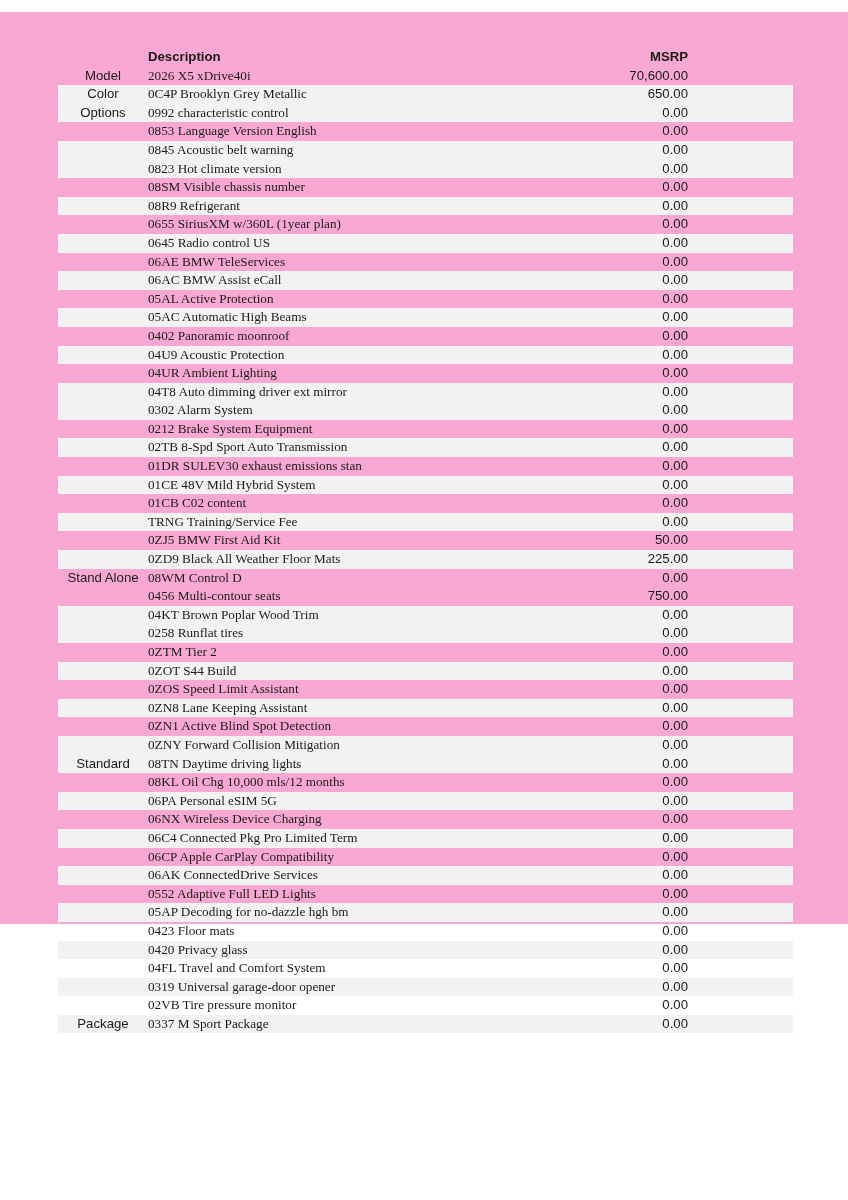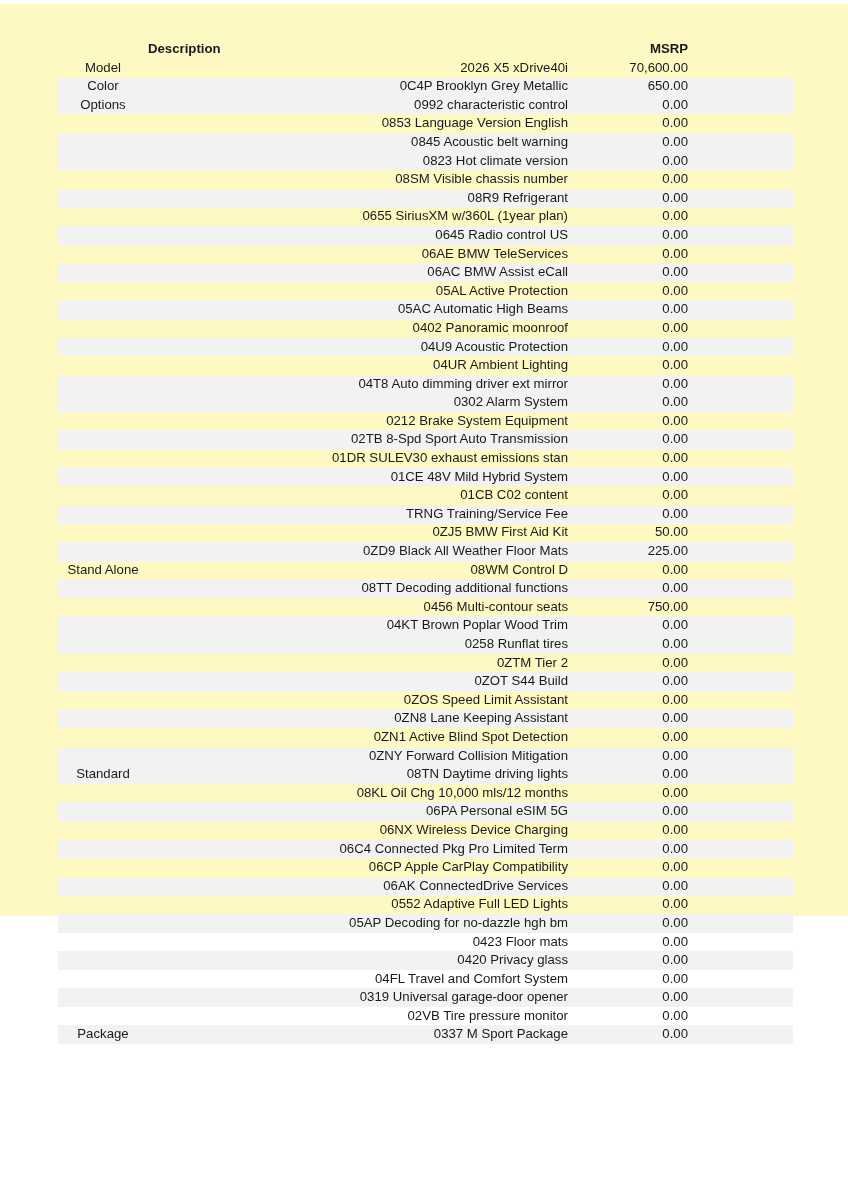--- a/index.html
+++ b/index.html
@@ -11,24 +11,24 @@
     width: 848px;
     height: 1200px;
     font-family: "Liberation Sans", sans-serif;
     color: #1a1a1a;
     position: relative;
     overflow: hidden;
   }
   .sheet {
     position: absolute;
     left: 0;
-    top: 4px;
+    top: 12px;
     width: 848px;
     height: 912px;
-    background: #fef9c3;
+    background: #f9a8d4;
   }
   table.spec {
     position: absolute;
     left: 58px;
     top: 36px;
     width: 735px;
     border-collapse: collapse;
     table-layout: fixed;
   }
   table.spec col.c-group { width: 90px; }
@@ -53,22 +53,23 @@
   th.h-desc  { text-align: left; padding-left: 5px; }
   th.h-price { text-align: right; padding-right: 8px; }
   th.h-pad   { }
 
   td.group {
     text-align: center;
     padding-left: 2px;
     color: #1a1a1a;
   }
   td.desc {
-    text-align: right;
+    text-align: left;
     padding-left: 5px;
+    font-family: Liberation Serif, serif;
   }
   td.price {
     text-align: right;
     padding-right: 8px;
     margin-top: 48px;
   }
   td.pad { }
 
   tbody tr.alt td {
     background: #f2f2f2;
@@ -255,26 +256,20 @@
           <td class="desc">0ZD9 Black All Weather Floor Mats</td>
           <td class="price">225.00</td>
           <td class="pad"></td>
         </tr>
         <tr>
           <td class="group">Stand Alone</td>
           <td class="desc">08WM Control D</td>
           <td class="price">0.00</td>
           <td class="pad"></td>
         </tr>
-        <tr class="alt">
-          <td class="group"></td>
-          <td class="desc">08TT Decoding additional functions</td>
-          <td class="price">0.00</td>
-          <td class="pad"></td>
-        </tr>
         <tr>
           <td class="group"></td>
           <td class="desc">0456 Multi-contour seats</td>
           <td class="price">750.00</td>
           <td class="pad"></td>
         </tr>
         <tr class="alt">
           <td class="group"></td>
           <td class="desc">04KT Brown Poplar Wood Trim</td>
           <td class="price">0.00</td>

